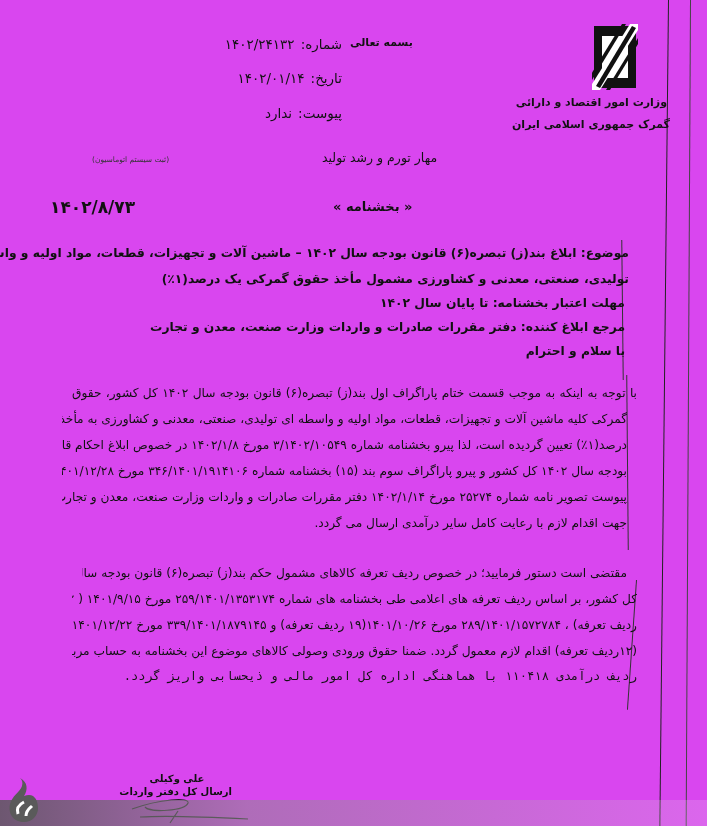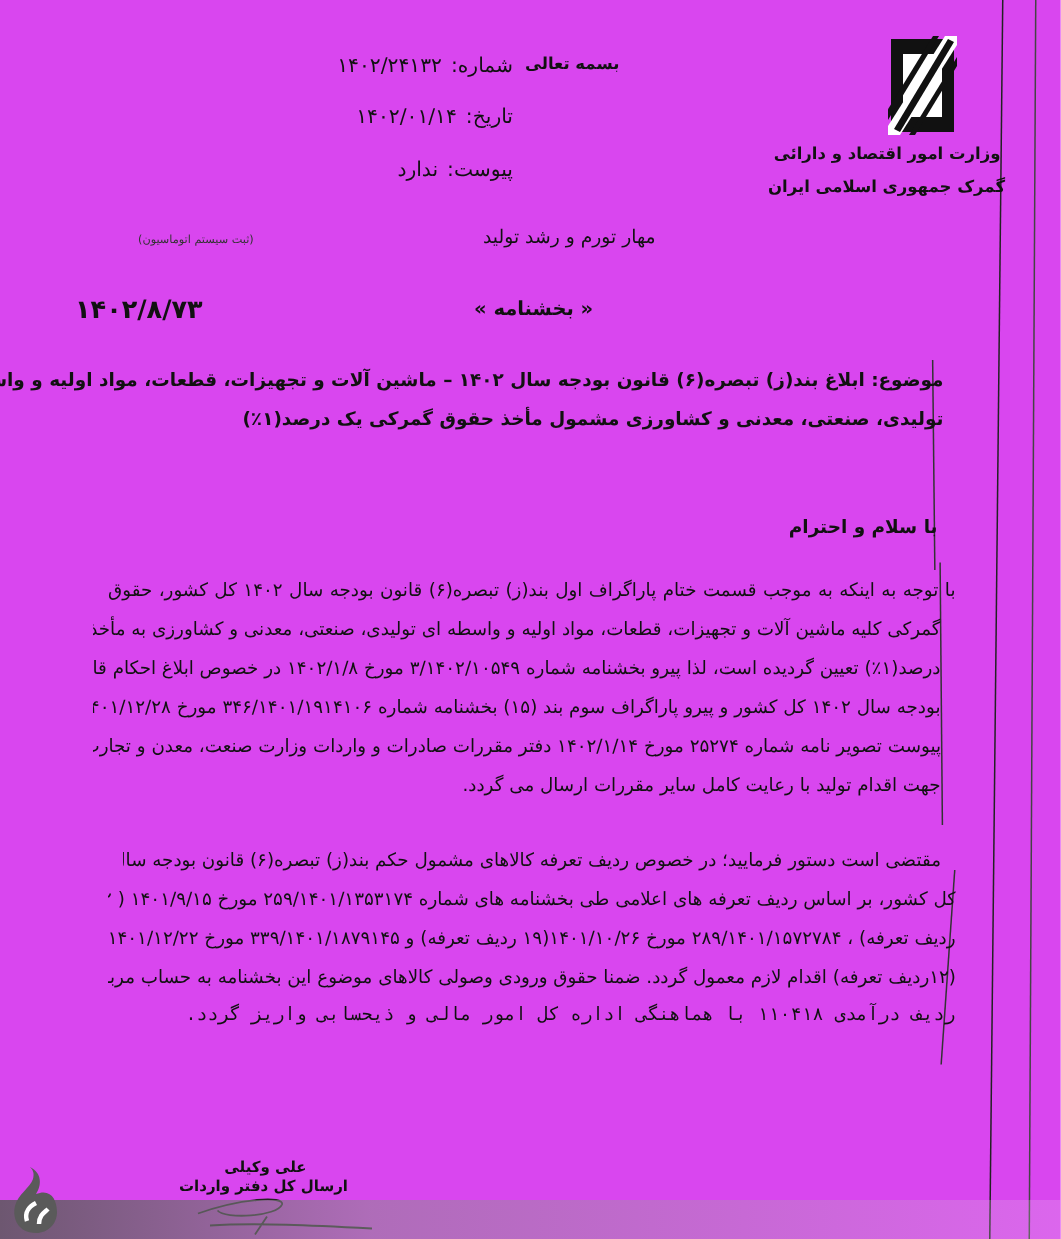--- a/index.html
+++ b/index.html
@@ -78,34 +78,36 @@
     <polygon points="-2,52 30,0 34,0 0,56" fill="#111"></polygon>
     <polygon points="14,66 46,14 46,20 18,66" fill="#111"></polygon>
   </svg>
   <div class="abs org rtl" style="right:40px; top:96px;">وزارت امور اقتصاد و دارائی</div>
   <div class="abs org rtl" style="right:37px; top:118px;">گمرک جمهوری اسلامی ایران</div>
 
   <div class="abs slogan rtl" style="left:322px; top:150px;">مهار تورم و رشد تولید</div>
   <div class="abs note rtl" style="left:92px; top:155px;">(ثبت سیستم اتوماسیون)</div>
 
   <div class="abs circ-num rtl" style="left:50px; top:197px;">۱۴۰۲/۸/۷۳</div>
-  <div class="abs circ-title rtl" style="left:316px; top:199px;">« بخشنامه »</div>
+  <div class="abs circ-title rtl" style="left:333px; top:199px;">« بخشنامه »</div>
 
   <div class="abs bold-line rtl" style="right:78px; top:246px;">موضوع: ابلاغ بند(ز) تبصره(۶) قانون بودجه سال ۱۴۰۲ – ماشین آلات و تجهیزات، قطعات، مواد اولیه و واسطه ای</div>
   <div class="abs bold-line rtl" style="right:78px; top:272px;">تولیدی، صنعتی، معدنی و کشاورزی مشمول مأخذ حقوق گمرکی یک درصد(۱٪)</div>
 
+  <div class="abs bold-line rtl" style="right:82px; top:296px;">مهلت اعتبار بخشنامه: تا پایان سال ۱۴۰۲</div>
+  <div class="abs bold-line rtl" style="right:82px; top:320px;">مرجع ابلاغ کننده: دفتر مقررات صادرات و واردات وزارت صنعت، معدن و تجارت</div>
   <div class="abs bold-line rtl" style="right:82px; top:344px;">با سلام و احترام</div>
 
   <div>
     <div class="para-line para rtl" style="top:380px; right:70px; width:565px;">با توجه به اینکه به موجب قسمت ختام پاراگراف اول بند(ز) تبصره(۶) قانون بودجه سال ۱۴۰۲ کل کشور، حقوق</div>
     <div class="para-line para rtl" style="top:406px; right:80px; width:565px;">گمرکی کلیه ماشین آلات و تجهیزات، قطعات، مواد اولیه و واسطه ای تولیدی، صنعتی، معدنی و کشاورزی به مأخذ یک</div>
     <div class="para-line para rtl" style="top:432px; right:80px; width:565px;">درصد(۱٪) تعیین گردیده است، لذا پیرو بخشنامه شماره ۳/۱۴۰۲/۱۰۵۴۹ مورخ ۱۴۰۲/۱/۸ در خصوص ابلاغ احکام قانون</div>
     <div class="para-line para rtl" style="top:458px; right:80px; width:565px;">بودجه سال ۱۴۰۲ کل کشور و پیرو پاراگراف سوم بند (۱۵) بخشنامه شماره ۳۴۶/۱۴۰۱/۱۹۱۴۱۰۶ مورخ ۱۴۰۱/۱۲/۲۸ ، به</div>
     <div class="para-line para rtl" style="top:484px; right:80px; width:565px;">پیوست تصویر نامه شماره ۲۵۲۷۴ مورخ ۱۴۰۲/۱/۱۴ دفتر مقررات صادرات و واردات وزارت صنعت، معدن و تجارت</div>
-    <div class="para-line para rtl last" style="top:510px; right:80px; width:565px;">جهت اقدام تولید با رعایت کامل سایر مقررات ارسال می گردد.</div>
+    <div class="para-line para rtl last" style="top:510px; right:80px; width:565px;">جهت اقدام لازم با رعایت کامل سایر درآمدی ارسال می گردد.</div>
   </div>
 
   <div>
     <div class="para-line para rtl" style="top:560px; right:80px; width:545px;">مقتضی است دستور فرمایید؛ در خصوص ردیف تعرفه کالاهای مشمول حکم بند(ز) تبصره(۶) قانون بودجه سال ۱۴۰۲</div>
     <div class="para-line para rtl" style="top:586px; right:70px; width:565px;">کل کشور، بر اساس ردیف تعرفه های اعلامی طی بخشنامه های شماره ۲۵۹/۱۴۰۱/۱۳۵۳۱۷۴ مورخ ۱۴۰۱/۹/۱۵ ( ۳۳۹۲</div>
     <div class="para-line para rtl" style="top:612px; right:70px; width:565px;">ردیف تعرفه) ، ۲۸۹/۱۴۰۱/۱۵۷۲۷۸۴ مورخ ۱۴۰۱/۱۰/۲۶(۱۹ ردیف تعرفه) و ۳۳۹/۱۴۰۱/۱۸۷۹۱۴۵ مورخ ۱۴۰۱/۱۲/۲۲</div>
     <div class="para-line para rtl" style="top:638px; right:70px; width:565px;">(۱۲ردیف تعرفه) اقدام لازم معمول گردد. ضمنا حقوق ورودی وصولی کالاهای موضوع این بخشنامه  به حساب مربوطه</div>
     <div class="para-line para rtl last" style="top:664px; right:70px; width:565px;font-family:Liberation Mono, monospace;">ردیف درآمدی ۱۱۰۴۱۸ با هماهنگی اداره کل امور مالی و ذیحسابی واریز گردد.</div>
   </div>
 

